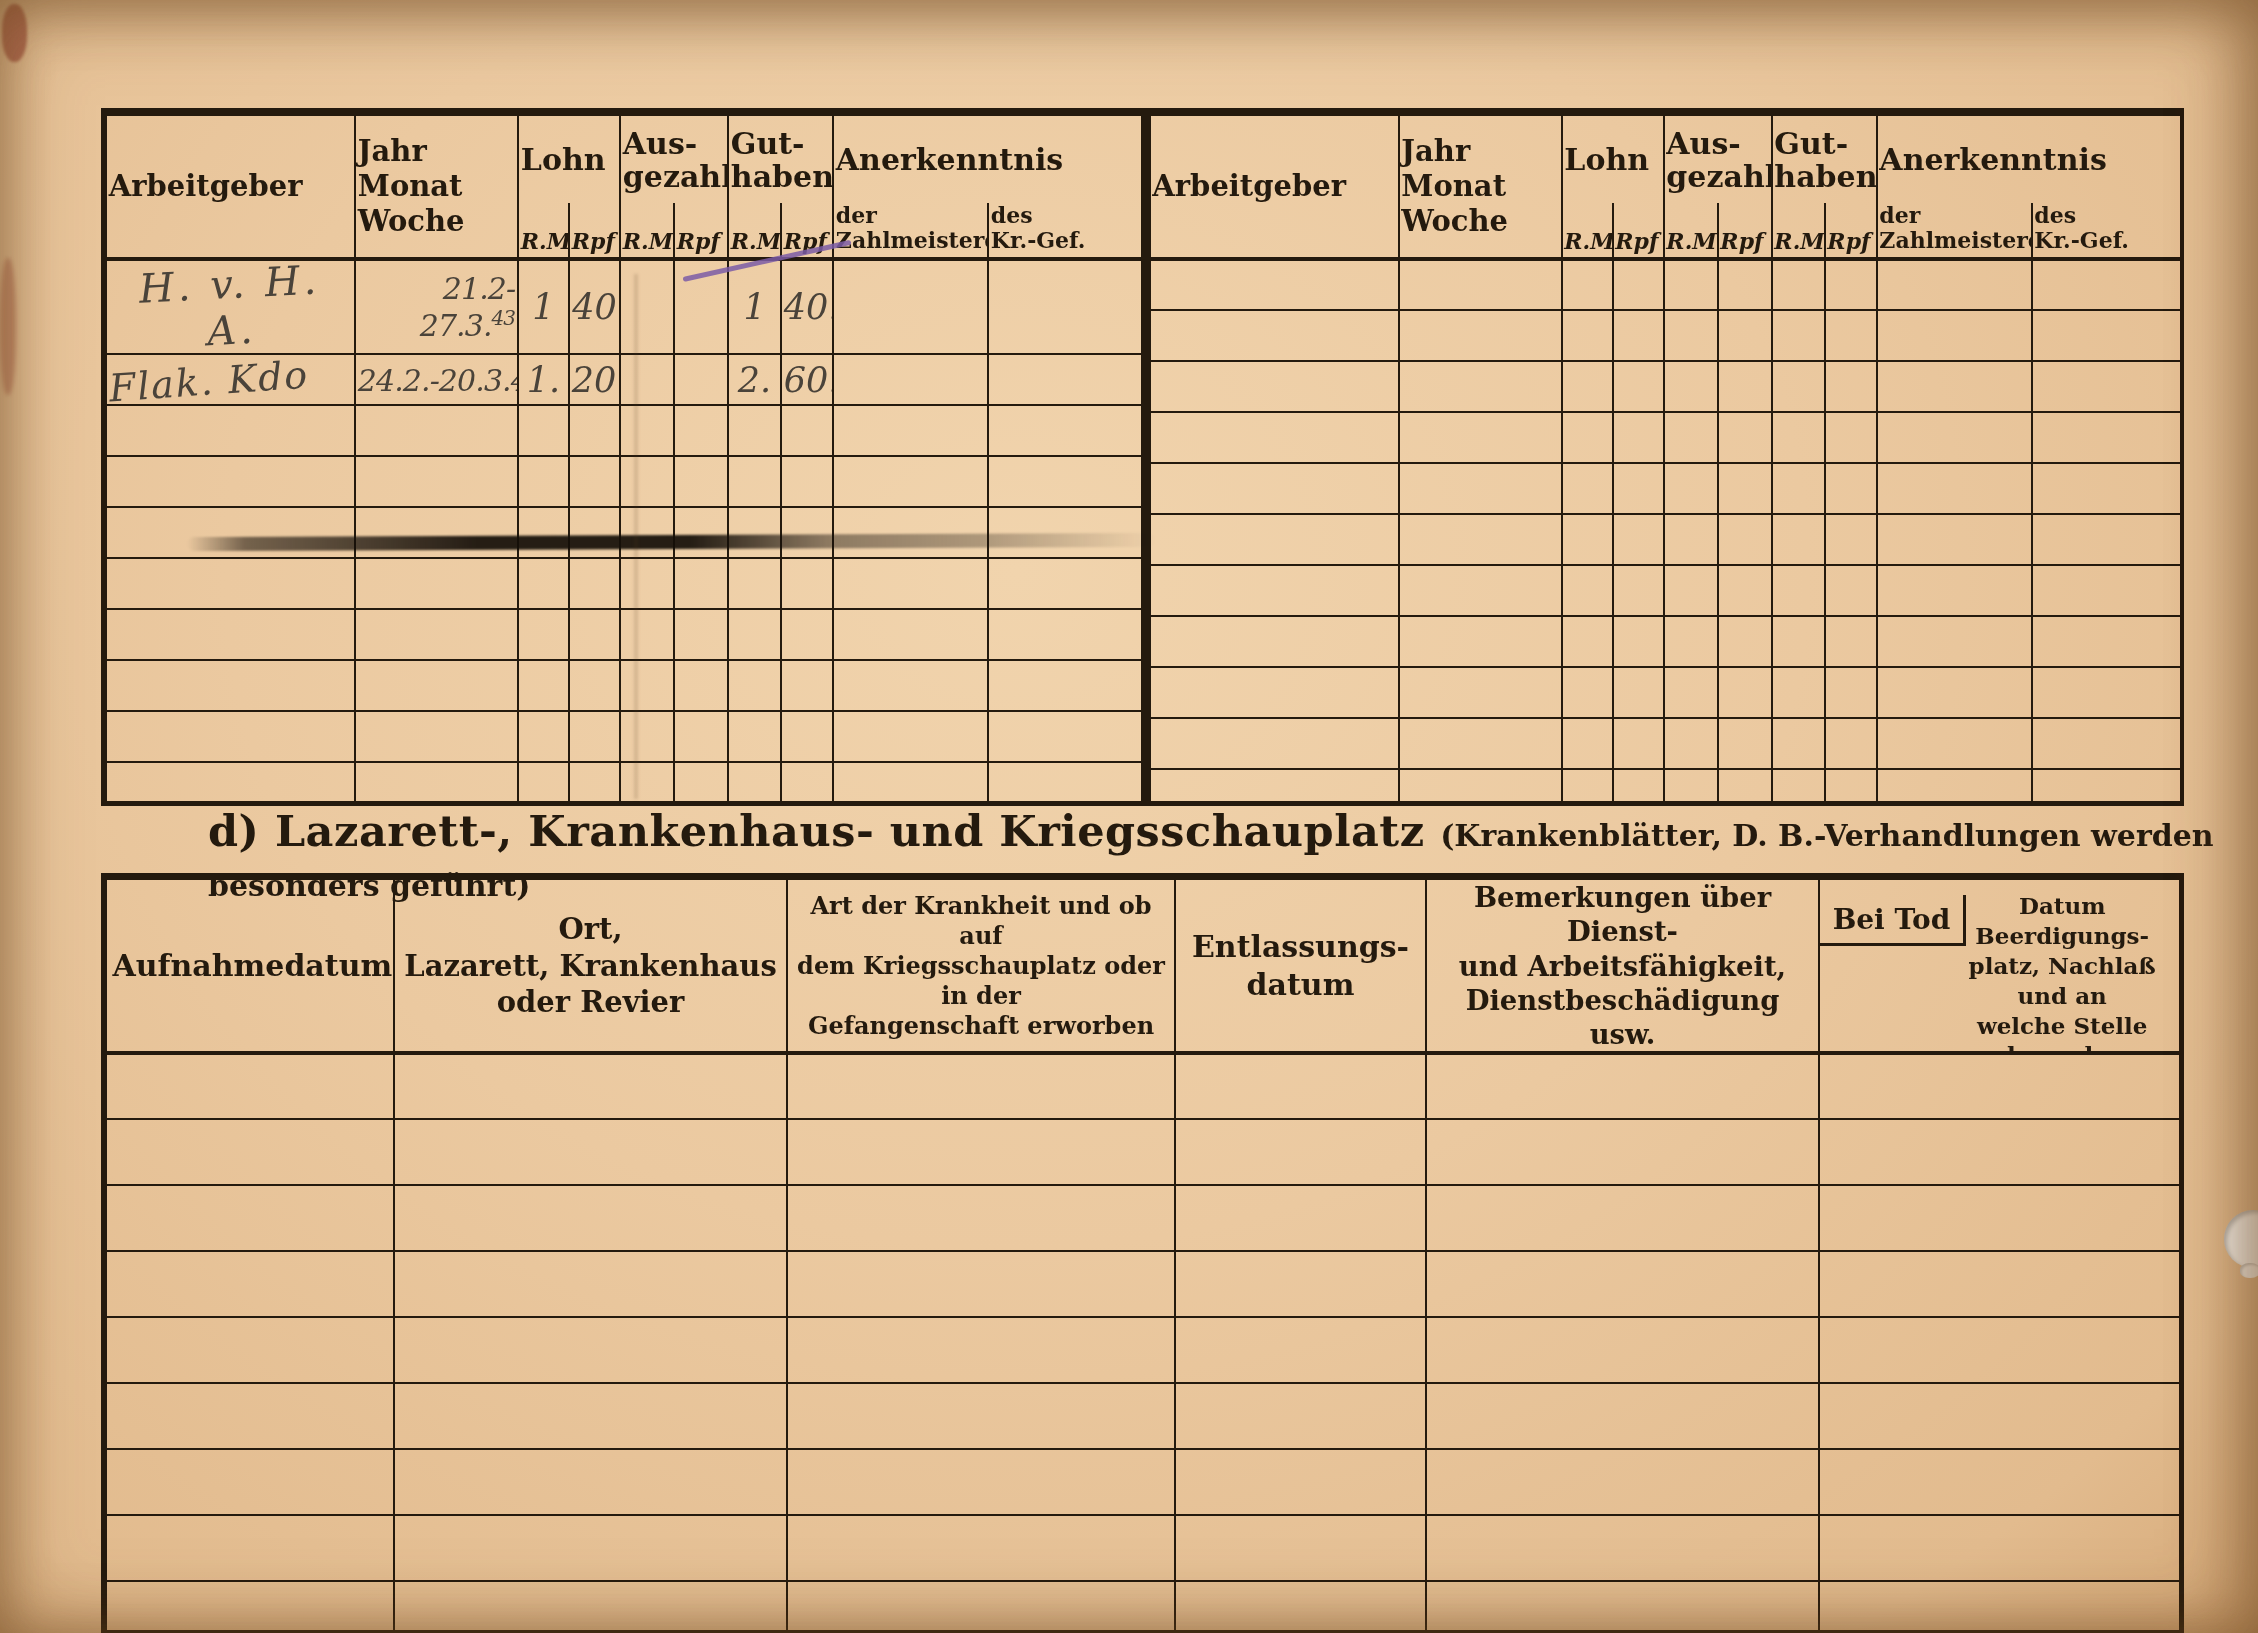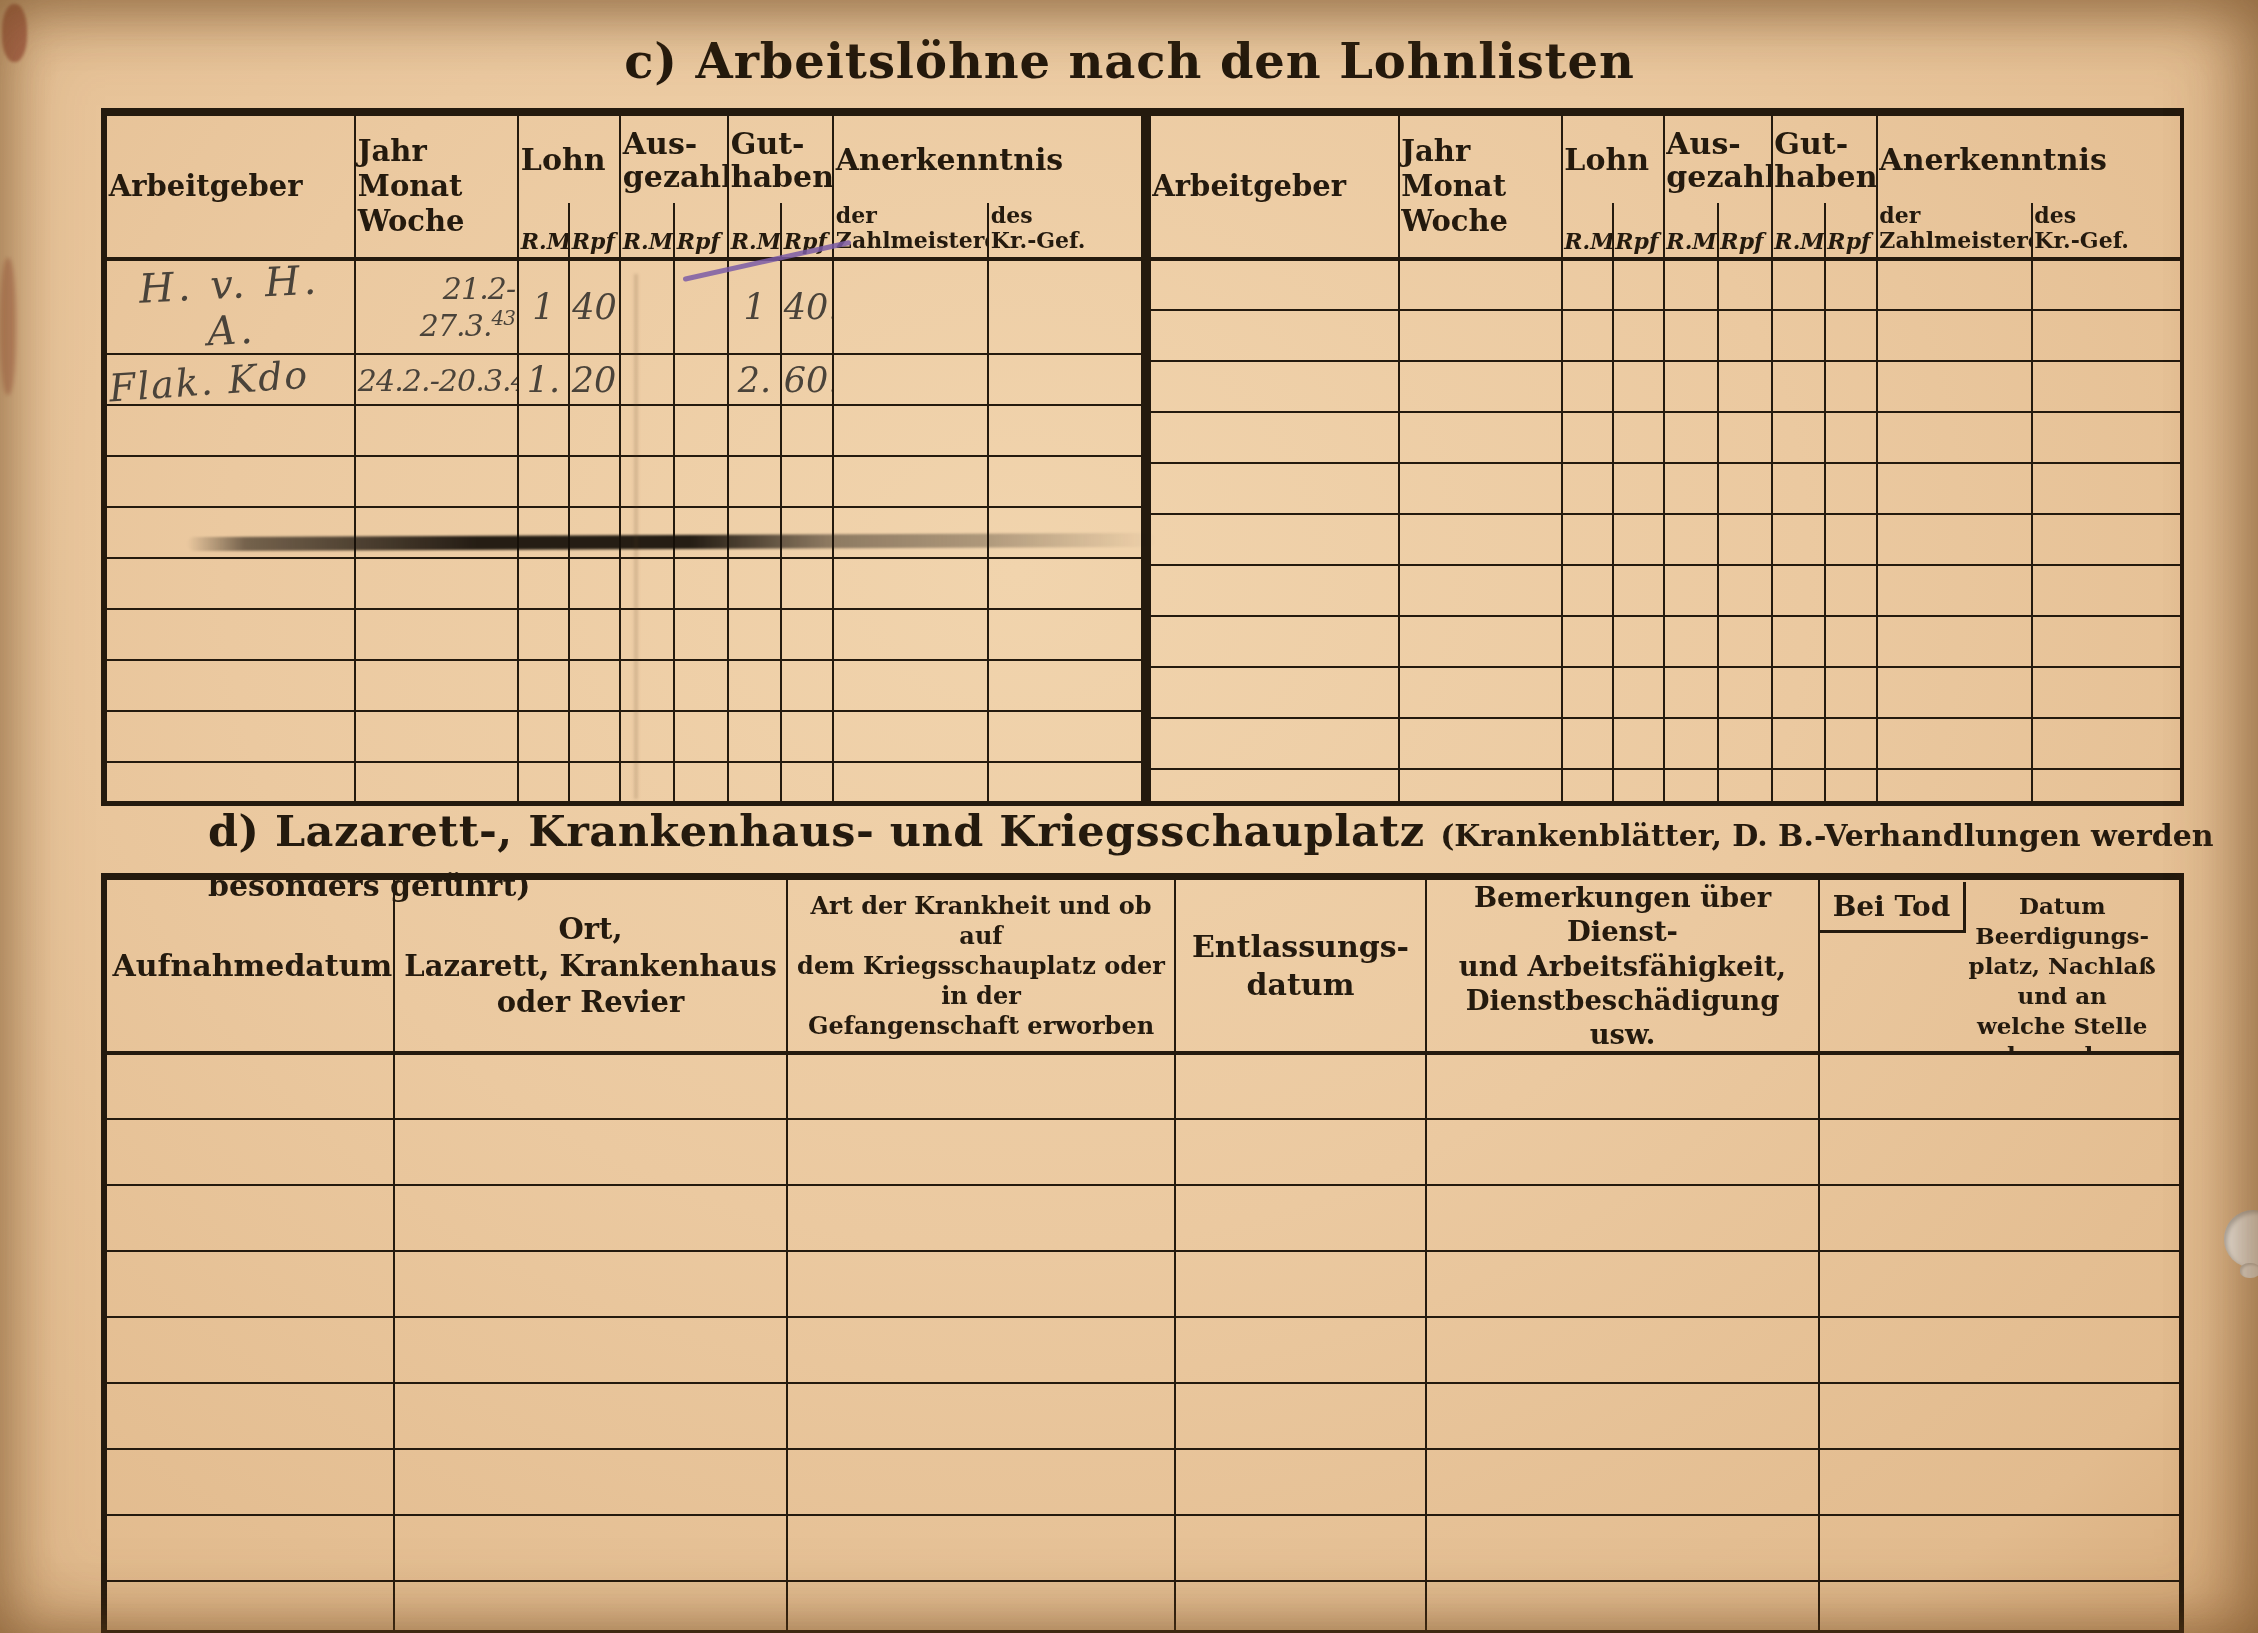--- a/index.html
+++ b/index.html
@@ -68,21 +68,21 @@
   .dt thead th{font-weight:bold; text-align:center; vertical-align:middle; border-bottom-width:4.6px; line-height:1.25;}
   .dt tbody tr{height:66px;}
   .dt tbody tr:first-child td{border-top-width:4.6px;}
   .th-auf{font-size:30px;}
   .th-ort{font-size:29px;}
   .th-art{font-size:24px;}
   .th-ent{font-size:30px;}
   .th-bem{font-size:27.4px;}
   .th-last{position:relative; padding:0;}
   .beitod{
-    position:absolute; top:2px; left:0; width:146px; height:51px;
+    position:absolute; top:15px; left:0; width:146px; height:51px;
     border-right:3.7px solid var(--ink); border-bottom:3.7px solid var(--ink);
     display:flex; align-items:center; justify-content:center; font-size:28px; font-weight:bold;
   }
   .datum{
     position:absolute; top:11px; right:1.8px; width:230px; text-align:center;
     font-size:23px; font-weight:bold; line-height:1.3;
   }
 
   
   .ink-smear{
@@ -115,21 +115,20 @@
   .red-mark-2{
     position:absolute; left:0px; top:258px; width:16.4px; height:137px; border-radius:45%;
     background:#8a2a20; opacity:.32; filter:blur(2.3px);
   }
 </style>
 </head>
 <body>
 
 <div class="page">
 
-  <div class="c-title">c) Arbeitslöhne nach den Lohnlisten</div>
 
   <div class="c-wrap">
 
     <table class="tc">
       <colgroup>
         <col style="width:249px">
           <col style="width:163px">
         <col style="width:51px">
           <col style="width:51px">
         <col style="width:54px">

